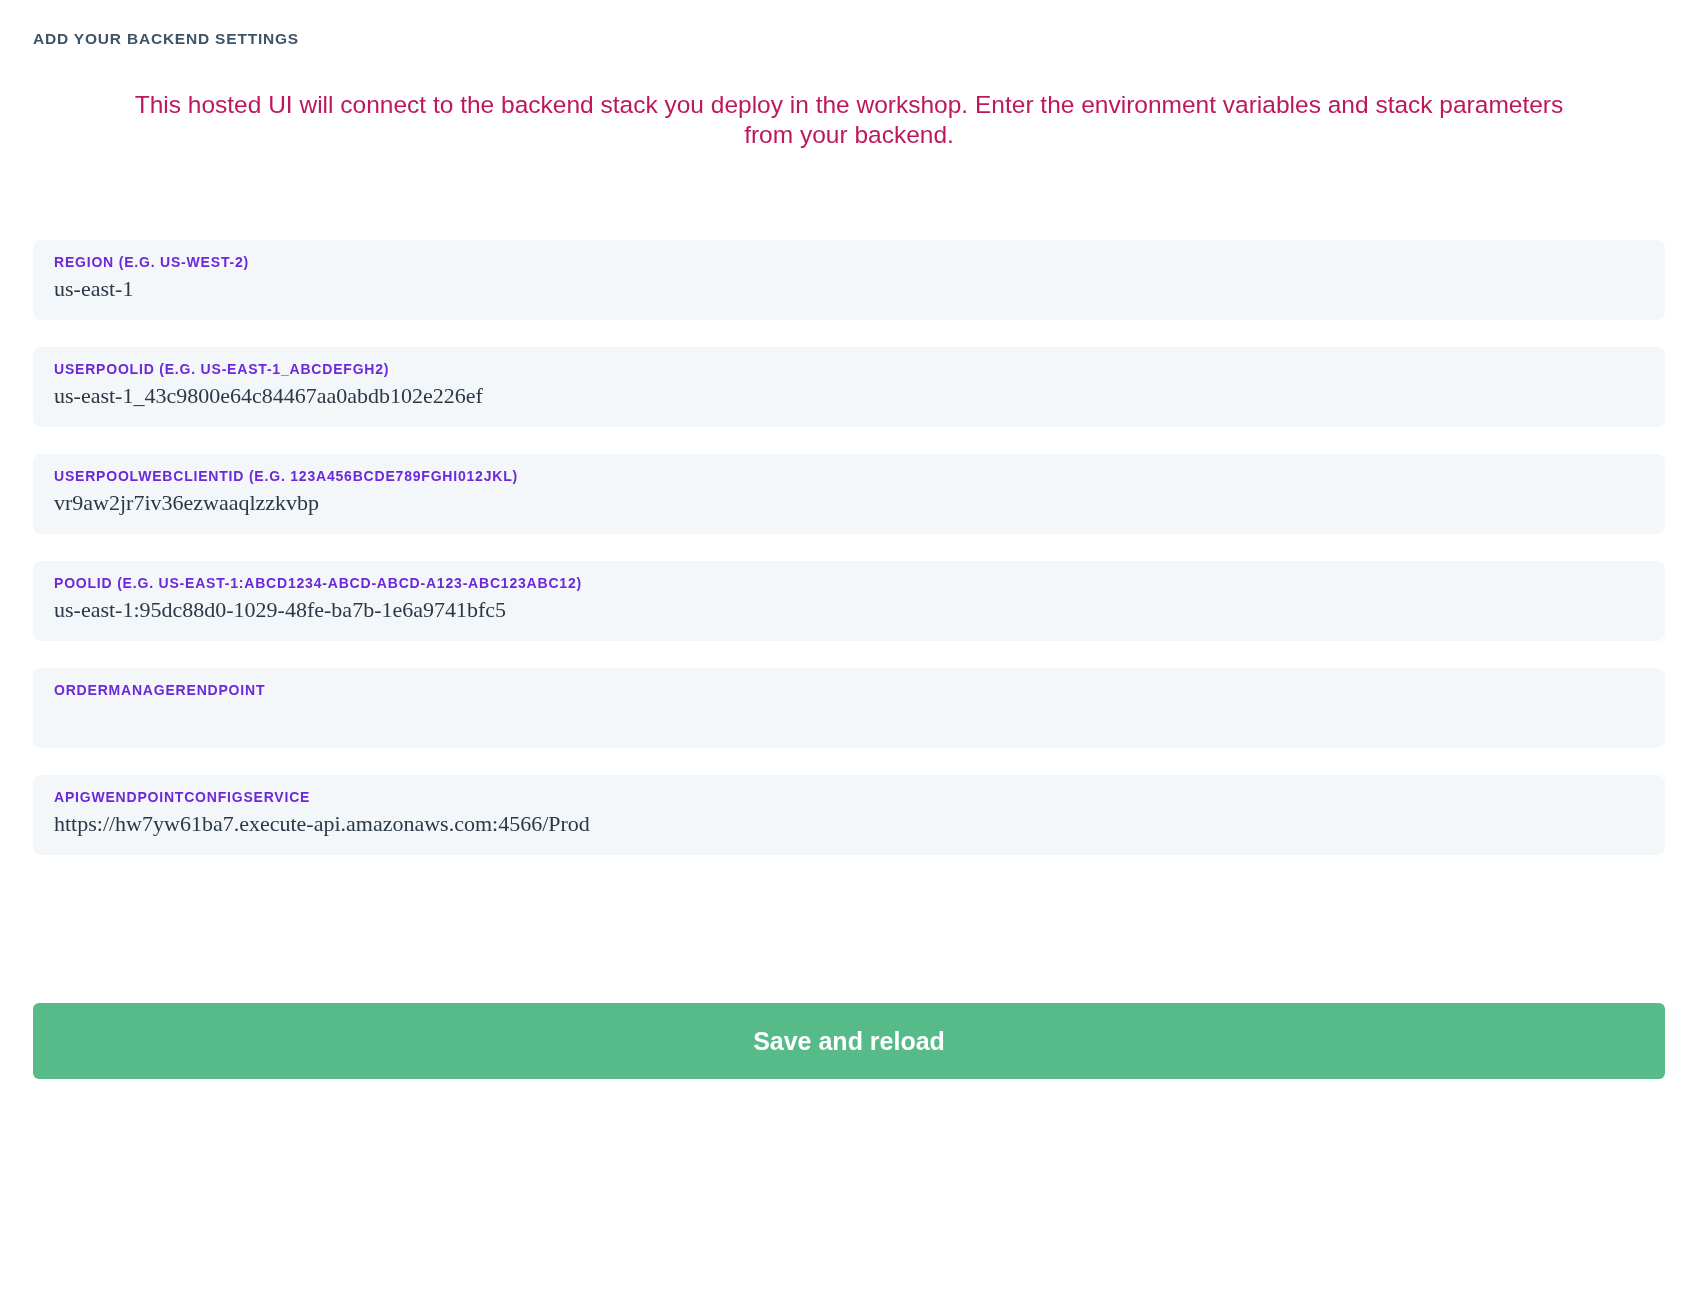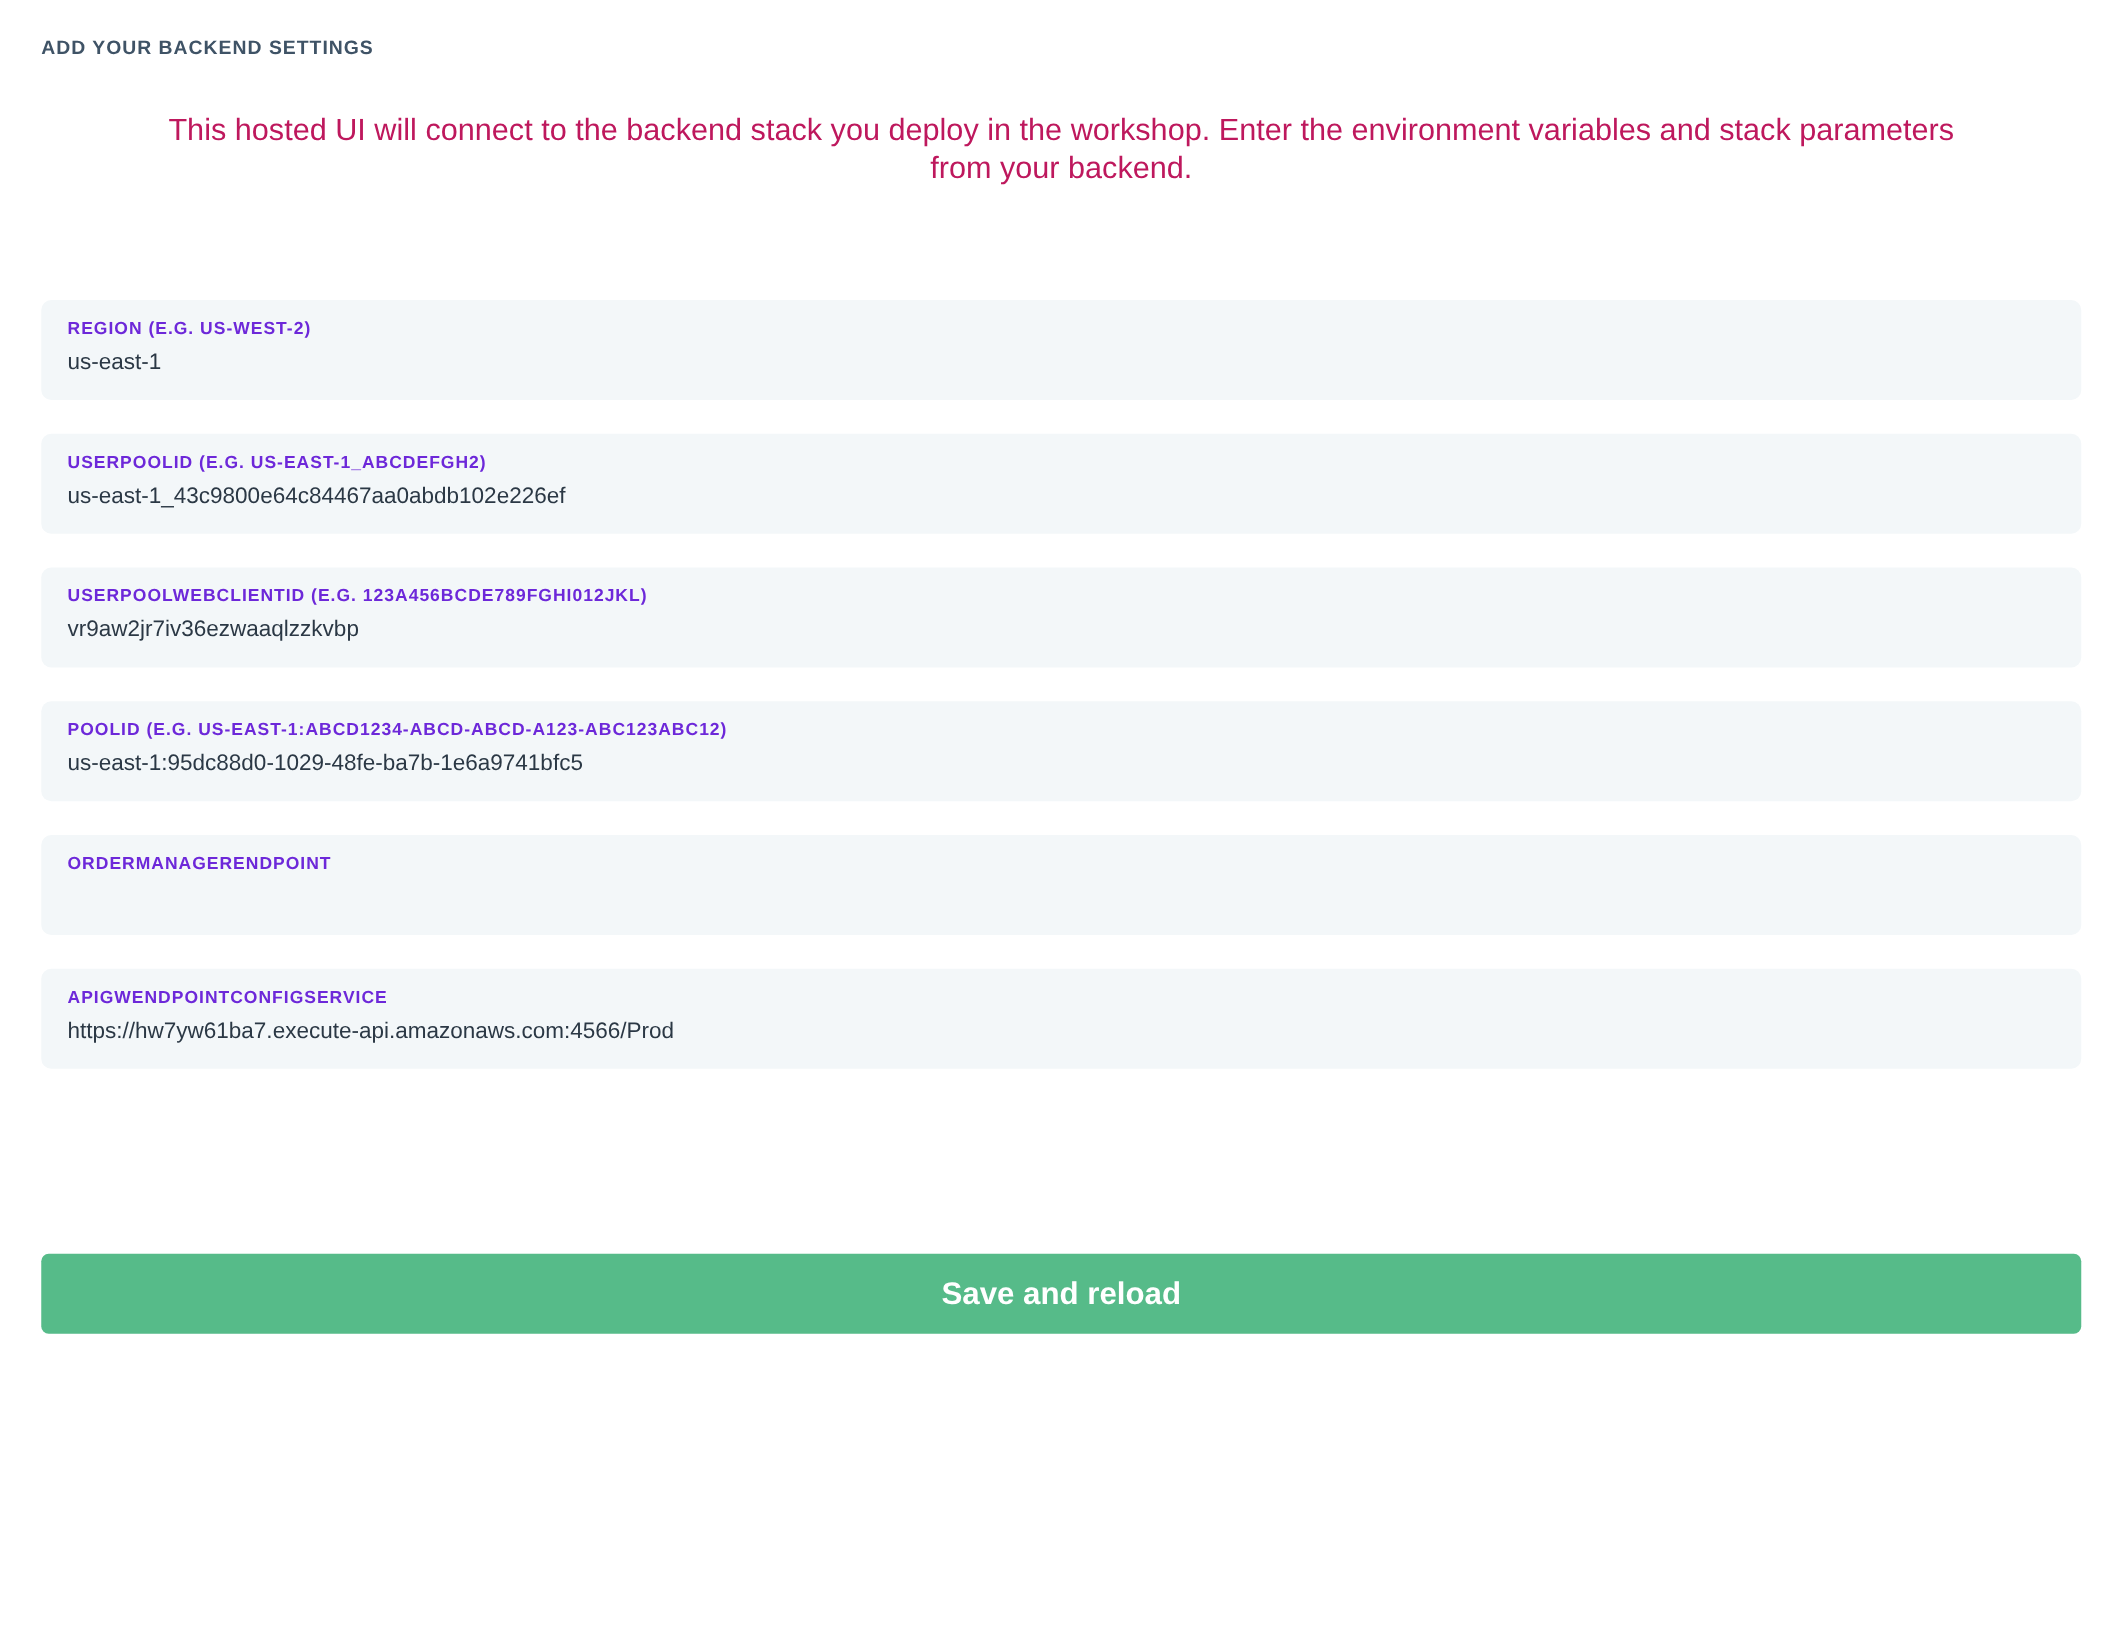--- a/index.html
+++ b/index.html
@@ -49,30 +49,30 @@
     text-transform: uppercase;
     line-height: 18px;
   }
   .field-input {
     display: block;
     width: 100%;
     margin-top: 2px;
     border: none;
     background: transparent;
     outline: none;
-    font-family: Liberation Sans, sans-serif;
-    font-size: 18px;
+    font-family: Liberation Serif, serif;
+    font-size: 22px;
     line-height: 32px;
     color: #2b3845;
     padding: 0;
   }
   .save-button {
     display: block;
     width: 100%;
-    height: 64px;
+    height: 76px;
     margin-top: 148px;
     border: none;
     border-radius: 6px;
     background: #56bb89;
     color: #ffffff;
     font-family: "Liberation Sans", sans-serif;
     font-size: 25px;
     font-weight: bold;
     cursor: pointer;
     text-align: center;

